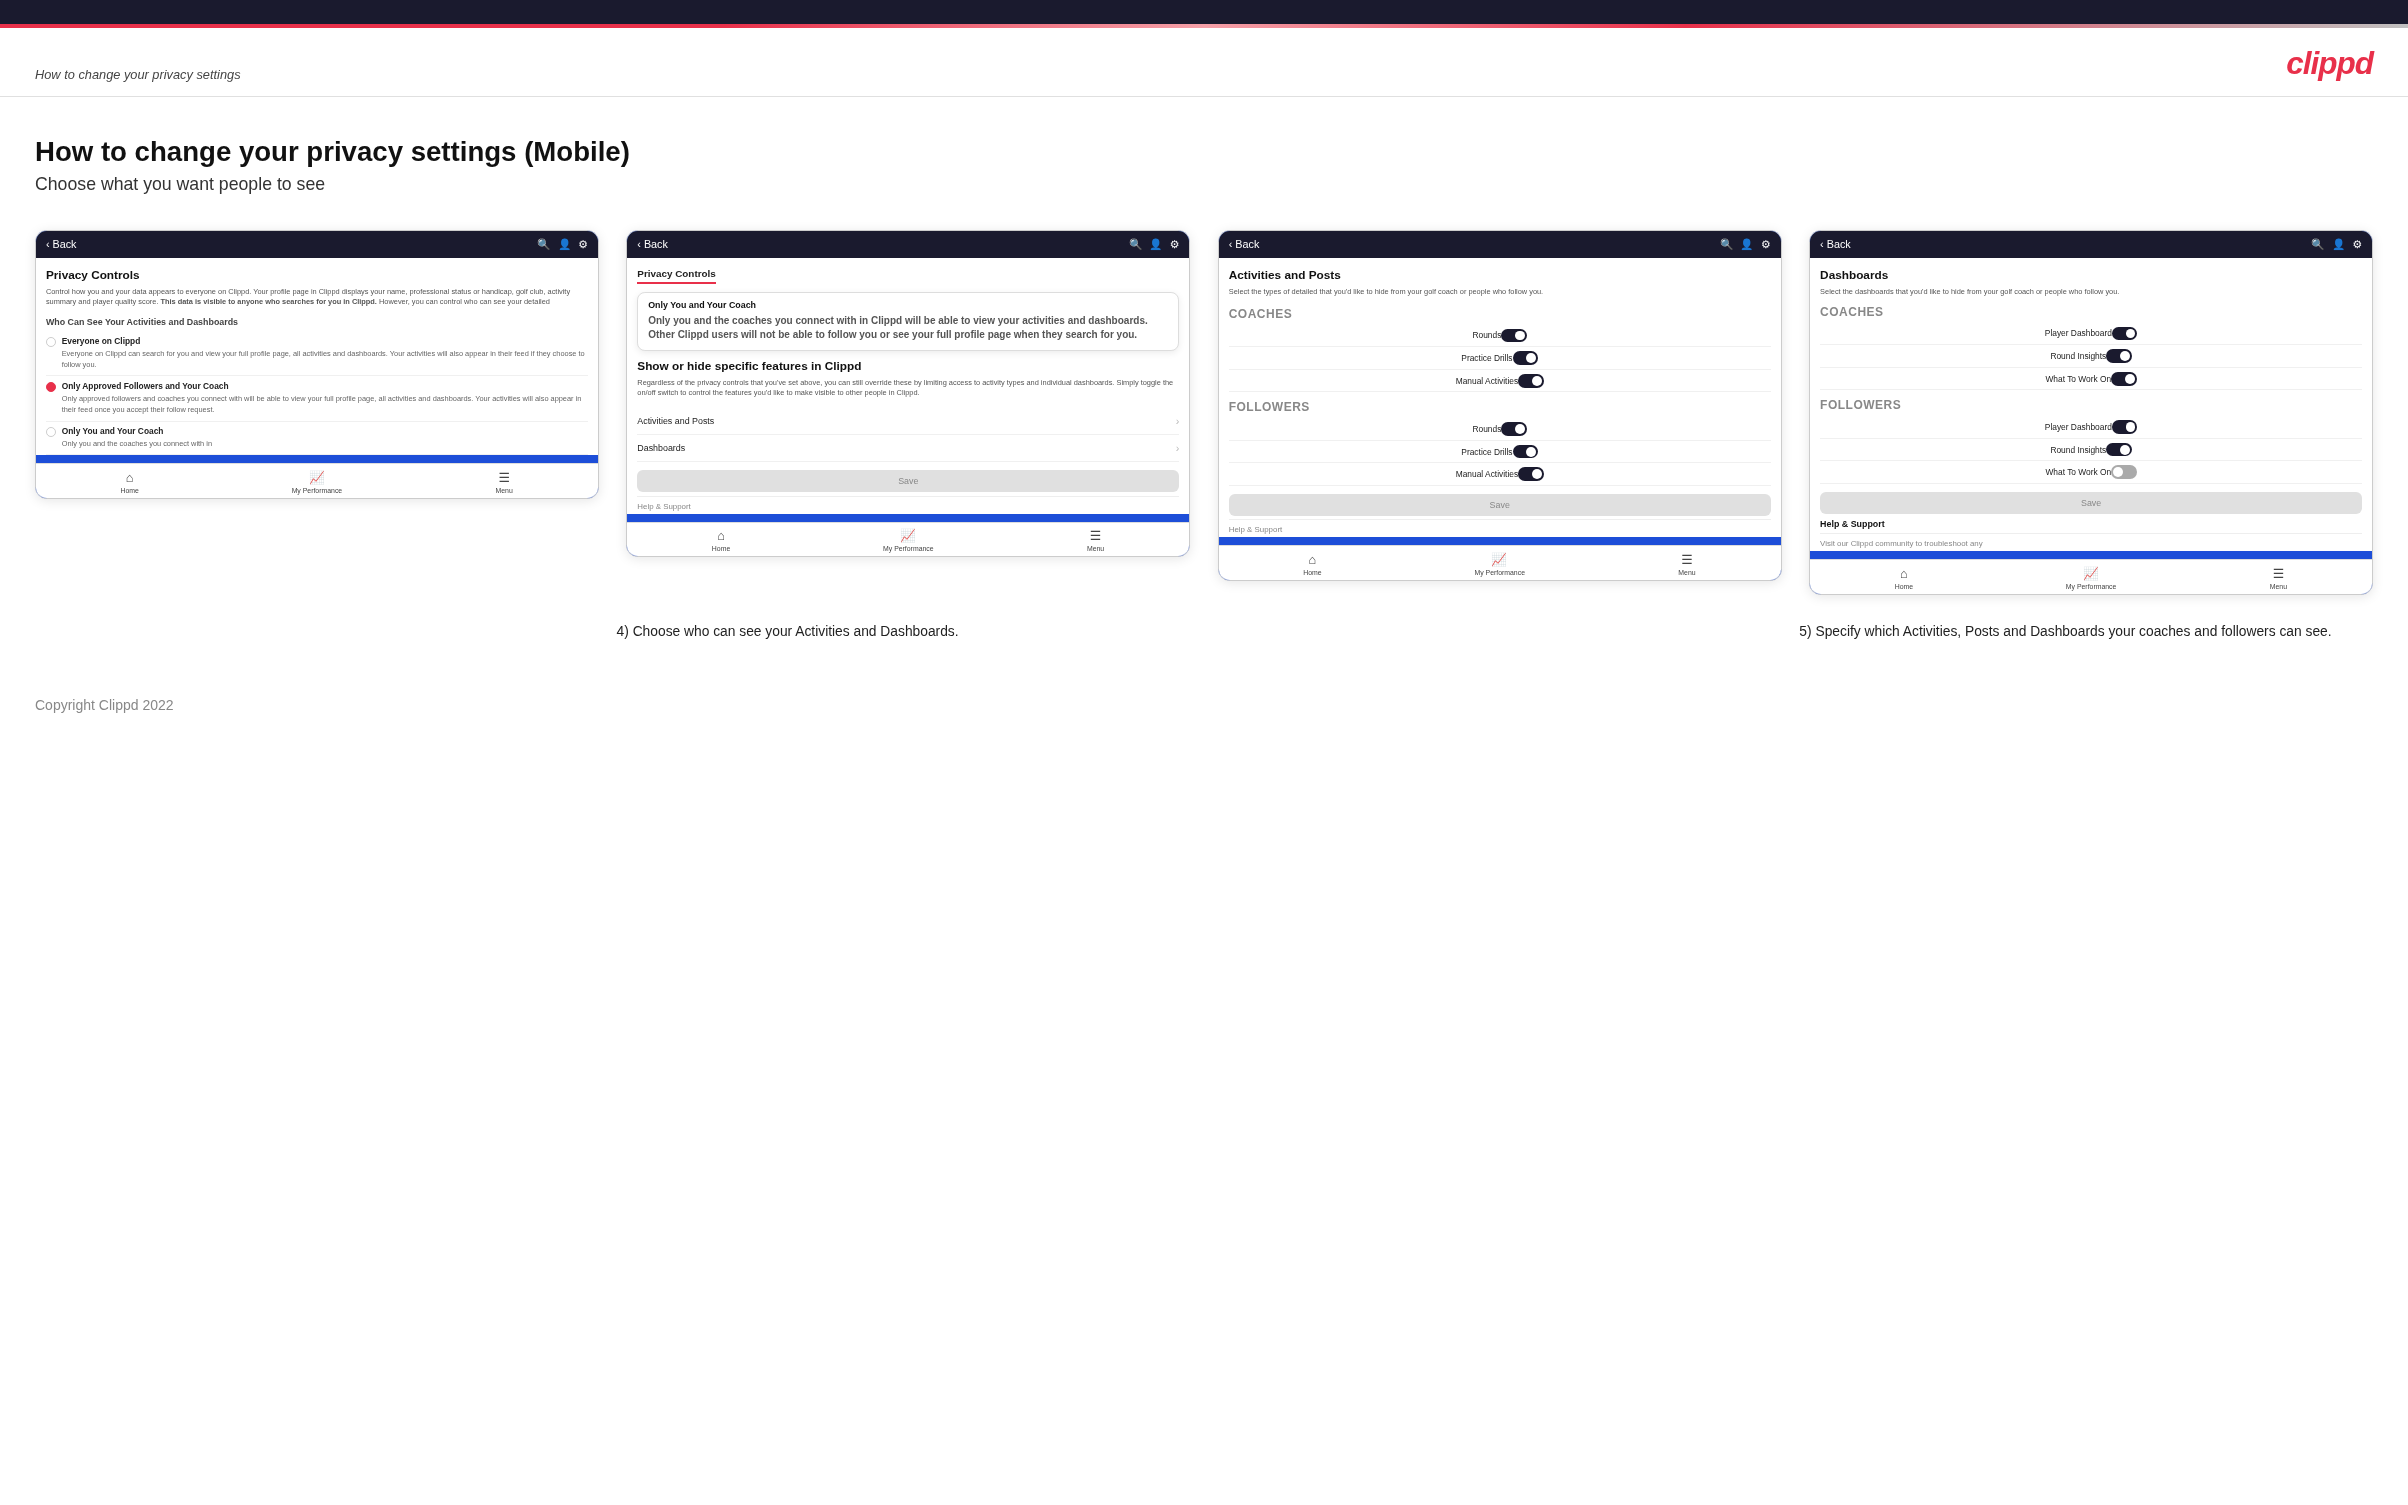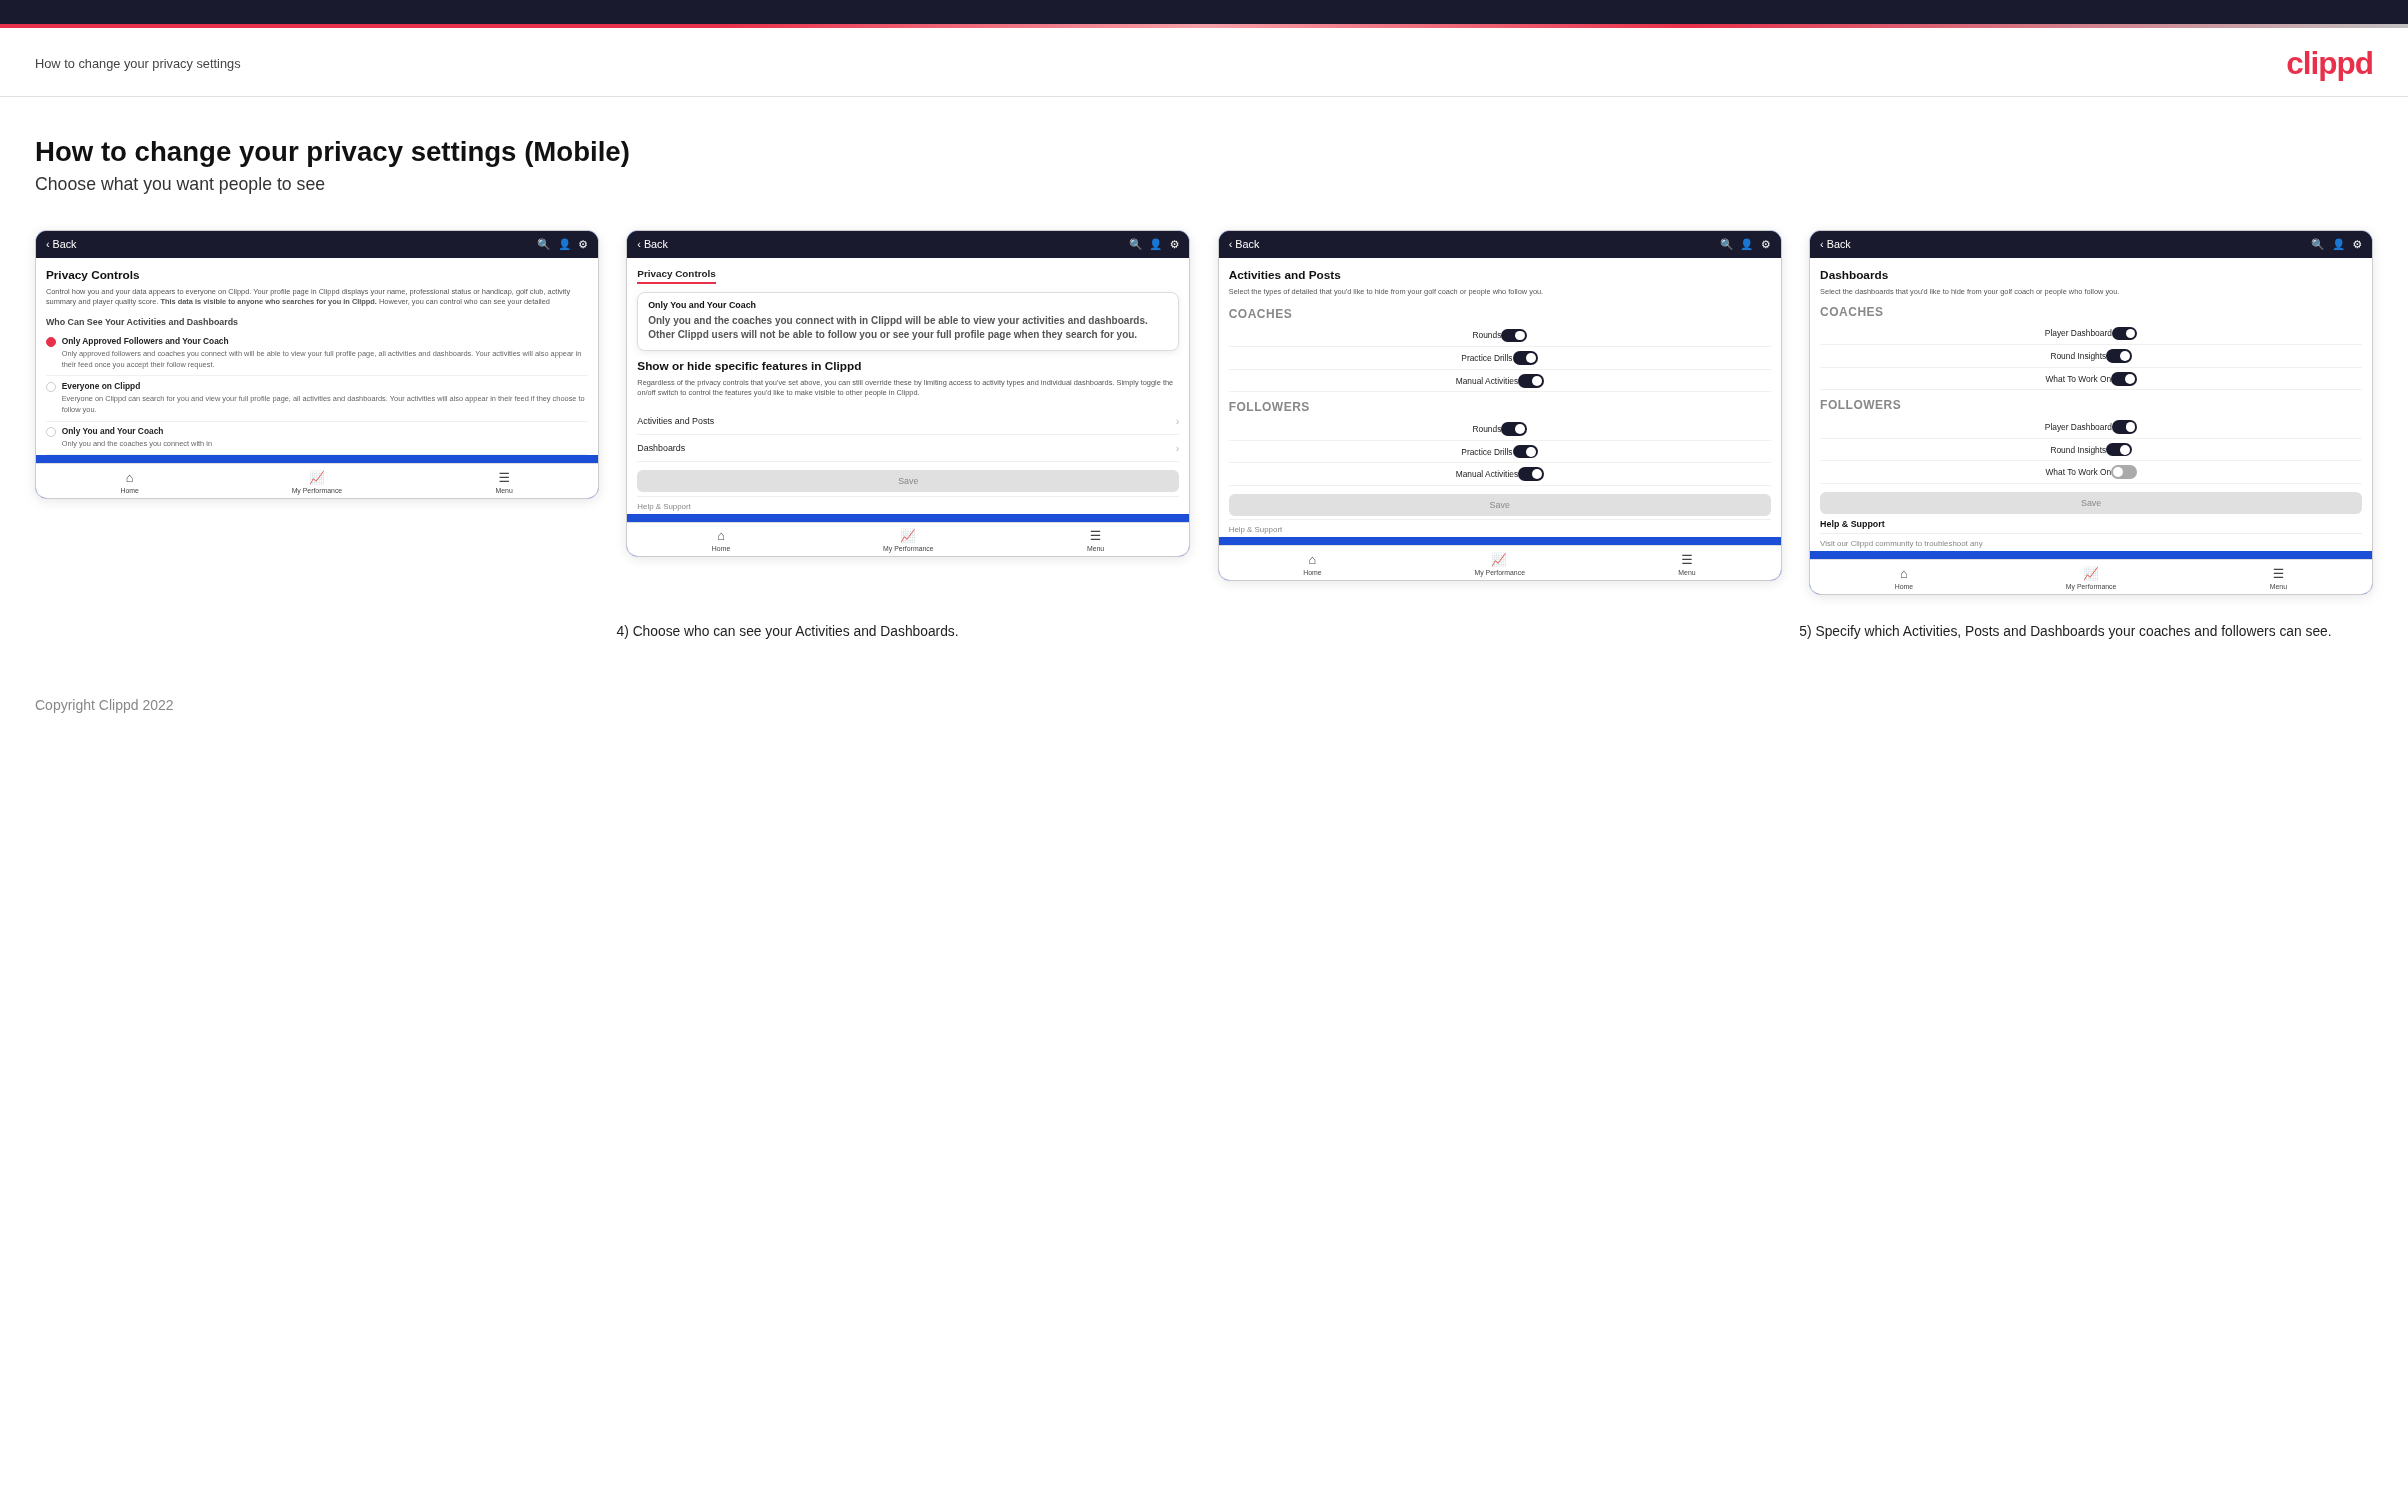--- a/index.html
+++ b/index.html
@@ -21,24 +21,25 @@
       content: '';
       position: absolute;
       bottom: 0; left: 0; right: 0;
       height: 3.9px;
       background: linear-gradient(90deg, #e8304a 0%, #e8304a 30%, #f5a0a8 50%, #e8304a 70%, #c0c0c0 100%);
     }
 
     
     .header {
       display: flex;
-      align-items: center;
+      align-items: flex-end;
       justify-content: space-between;
       padding: 17.7px 35px 13.8px 35px;
       border-bottom: 1.5px solid #e0e0e0;
+      font-style: italic;
     }
     .header-breadcrumb {
       font-size: 12.8px;
       color: #444;
     }
     .logo {
       font-size: 31.5px;
       font-weight: 800;
       color: #e8304a;
       letter-spacing: -1px;
@@ -370,32 +371,32 @@
             <span class="phone-icon">👤</span>
             <span class="phone-icon">⚙</span>
           </div>
         </div>
         <div class="phone-content">
           <div class="phone-section-title">Privacy Controls</div>
           <div class="phone-section-desc">Control how you and your data appears to everyone on Clippd. Your profile page in Clippd displays your name, professional status or handicap, golf club, activity summary and player quality score. <strong>This data is visible to anyone who searches for you in Clippd.</strong> However, you can control who can see your detailed</div>
           <div class="who-can-see-title">Who Can See Your Activities and Dashboards</div>
 
           <div class="radio-option">
+            <div class="radio-circle"></div>
+            <div class="radio-text">
+              <strong>Everyone on Clippd</strong>
+              <span>Everyone on Clippd can search for you and view your full profile page, all activities and dashboards. Your activities will also appear in their feed if they choose to follow you.</span>
+            </div>
+          </div>
+
+          <div class="radio-option">
             <div class="radio-circle selected"></div>
             <div class="radio-text">
               <strong>Only Approved Followers and Your Coach</strong>
               <span>Only approved followers and coaches you connect with will be able to view your full profile page, all activities and dashboards. Your activities will also appear in their feed once you accept their follow request.</span>
-            </div>
-          </div>
-
-          <div class="radio-option">
-            <div class="radio-circle"></div>
-            <div class="radio-text">
-              <strong>Everyone on Clippd</strong>
-              <span>Everyone on Clippd can search for you and view your full profile page, all activities and dashboards. Your activities will also appear in their feed if they choose to follow you.</span>
             </div>
           </div>
 
           <div class="radio-option">
             <div class="radio-circle"></div>
             <div class="radio-text">
               <strong>Only You and Your Coach</strong>
               <span>Only you and the coaches you connect with in</span>
             </div>
           </div>

